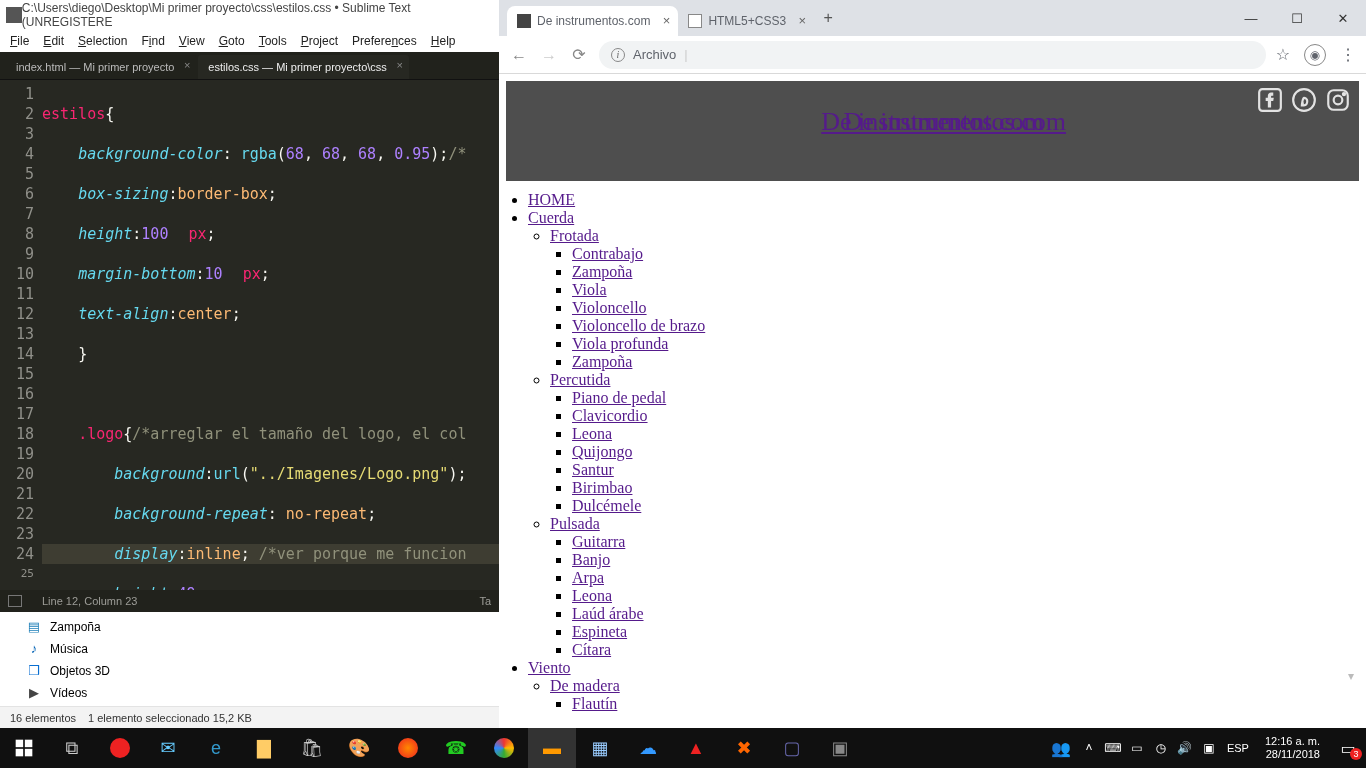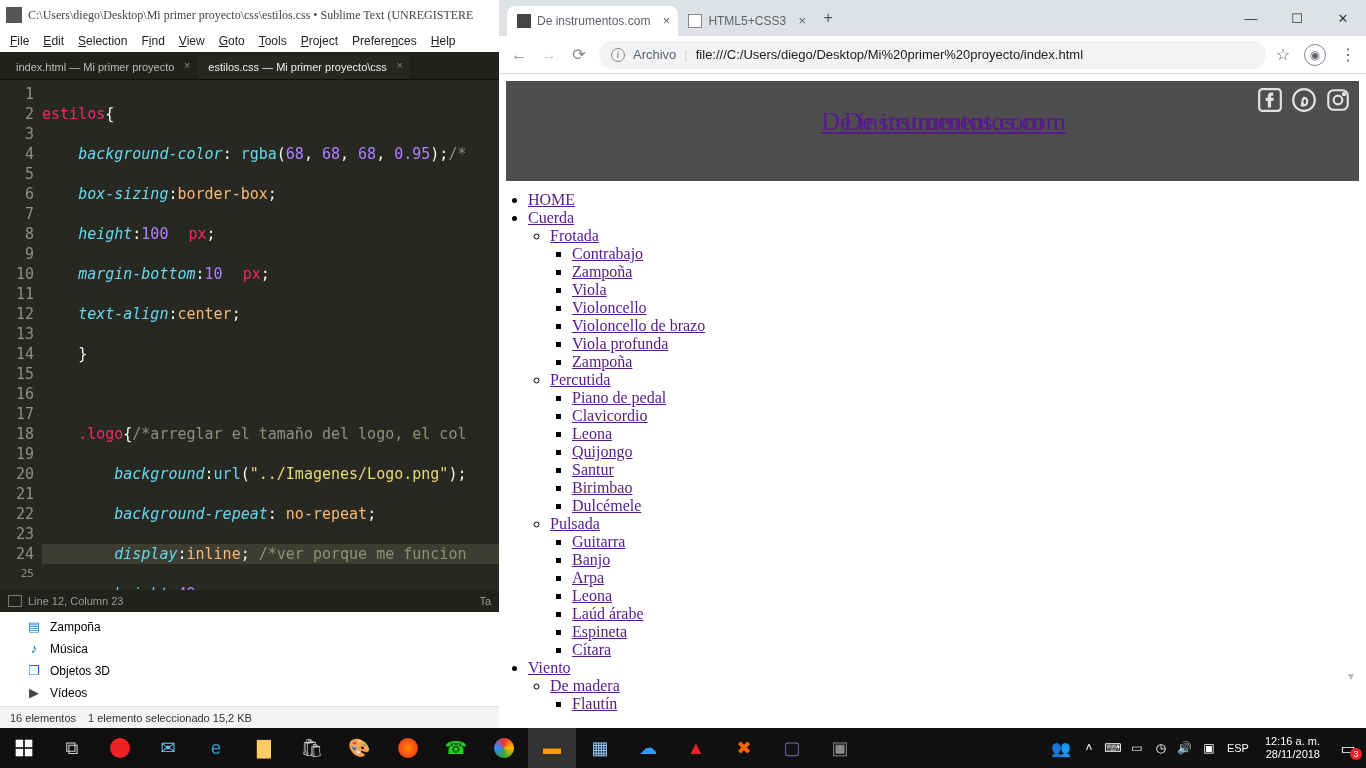--- a/index.html
+++ b/index.html
@@ -4,21 +4,21 @@
 <style>
 * { margin: 0; padding: 0; box-sizing: border-box; }
 body { width: 1366px; height: 768px; overflow: hidden; font-family: "Segoe UI", Tahoma, sans-serif; font-size: 12px; background: #fff; position: relative; }
 
 
 .sublime {
   position: absolute; left: 0; top: 0; width: 499px; height: 728px;
   background: #272822; color: #ddd;
 }
 .sublime-titlebar {
-  height: 30px; background: #fff; color: #000; display: flex; align-items: center; gap: 6px; padding-left: 6px; font-family: Liberation Serif, serif;
+  height: 30px; background: #fff; color: #000; display: flex; align-items: center; gap: 0; padding-left: 6px;
 }
 .sublime-titlebar .st-icon { width: 16px; height: 16px; background: #555; }
 .sublime-titlebar .title { font-size: 12px; color: #444; }
 .sublime-menubar {
   height: 22px; background: #fff; color: #222; display: flex; align-items: center; gap: 14px; padding-left: 10px; font-size: 12px;
 }
 .sublime-menubar span u { text-decoration: underline; }
 .sublime-tabs {
   height: 28px; background: #21221c; display: flex; align-items: end; padding-left: 6px; gap: 2px;
   border-bottom: 1px solid #111;
@@ -43,21 +43,21 @@
 .c-num { color: #ae81ff; }
 .c-unit { color: #f92672; padding-left: 20px; }
 .c-str { color: #e6db74; }
 .c-val { color: #fdba74; }
 .c-punc { color: #f8f8f2; }
 .c-cmt { color: #90917b; }
 .c-func { color: #66d9ef; }
 .sublime-status {
   height: 22px; background: #21221c; color: #9d9d98; font-size: 11px; display: flex; align-items: center; justify-content: space-between; padding: 0 8px;
 }
-.sublime-status .left { display: flex; align-items: flex-end; gap: 6px; }
+.sublime-status .left { display: flex; align-items: flex-end; gap: 20px; }
 .sublime-status .sq { width: 14px; height: 12px; border: 1px solid #777; }
 
 
 .explorer {
   position: absolute; left: 0; top: 612px; width: 499px; height: 116px; background: #fff; color: #000;
 }
 .explorer .files { padding: 4px 0 0 26px; font-size: 12px; line-height: 22px; }
 .explorer .file { display: flex; align-items: center; gap: 8px; }
 .explorer .ico { width: 16px; height: 16px; display: inline-flex; align-items: center; justify-content: center; font-size: 13px; }
 .explorer .ico-img { color: #1e7fb8; }
@@ -254,21 +254,20 @@
     </div>
   </div>
   <div class="chrome-addr">
     <span class="nav">←</span>
     <span class="nav" style="color:#ccc">→</span>
     <span class="nav">⟳</span>
     <div class="omnibox">
       <span class="info">i</span>
       <span>Archivo</span>
       <span style="color:#ccc">|</span>
-      <span class="url-dark">file:///C:/Users/diego/Desktop/Mi%20primer%20proyecto/index.html</span>
     </div>
     <div class="right">
       <span>☆</span>
       <span class="avatar">◉</span>
       <span>⋮</span>
     </div>
   </div>
 
   <div class="page">
     <div class="phdr">

